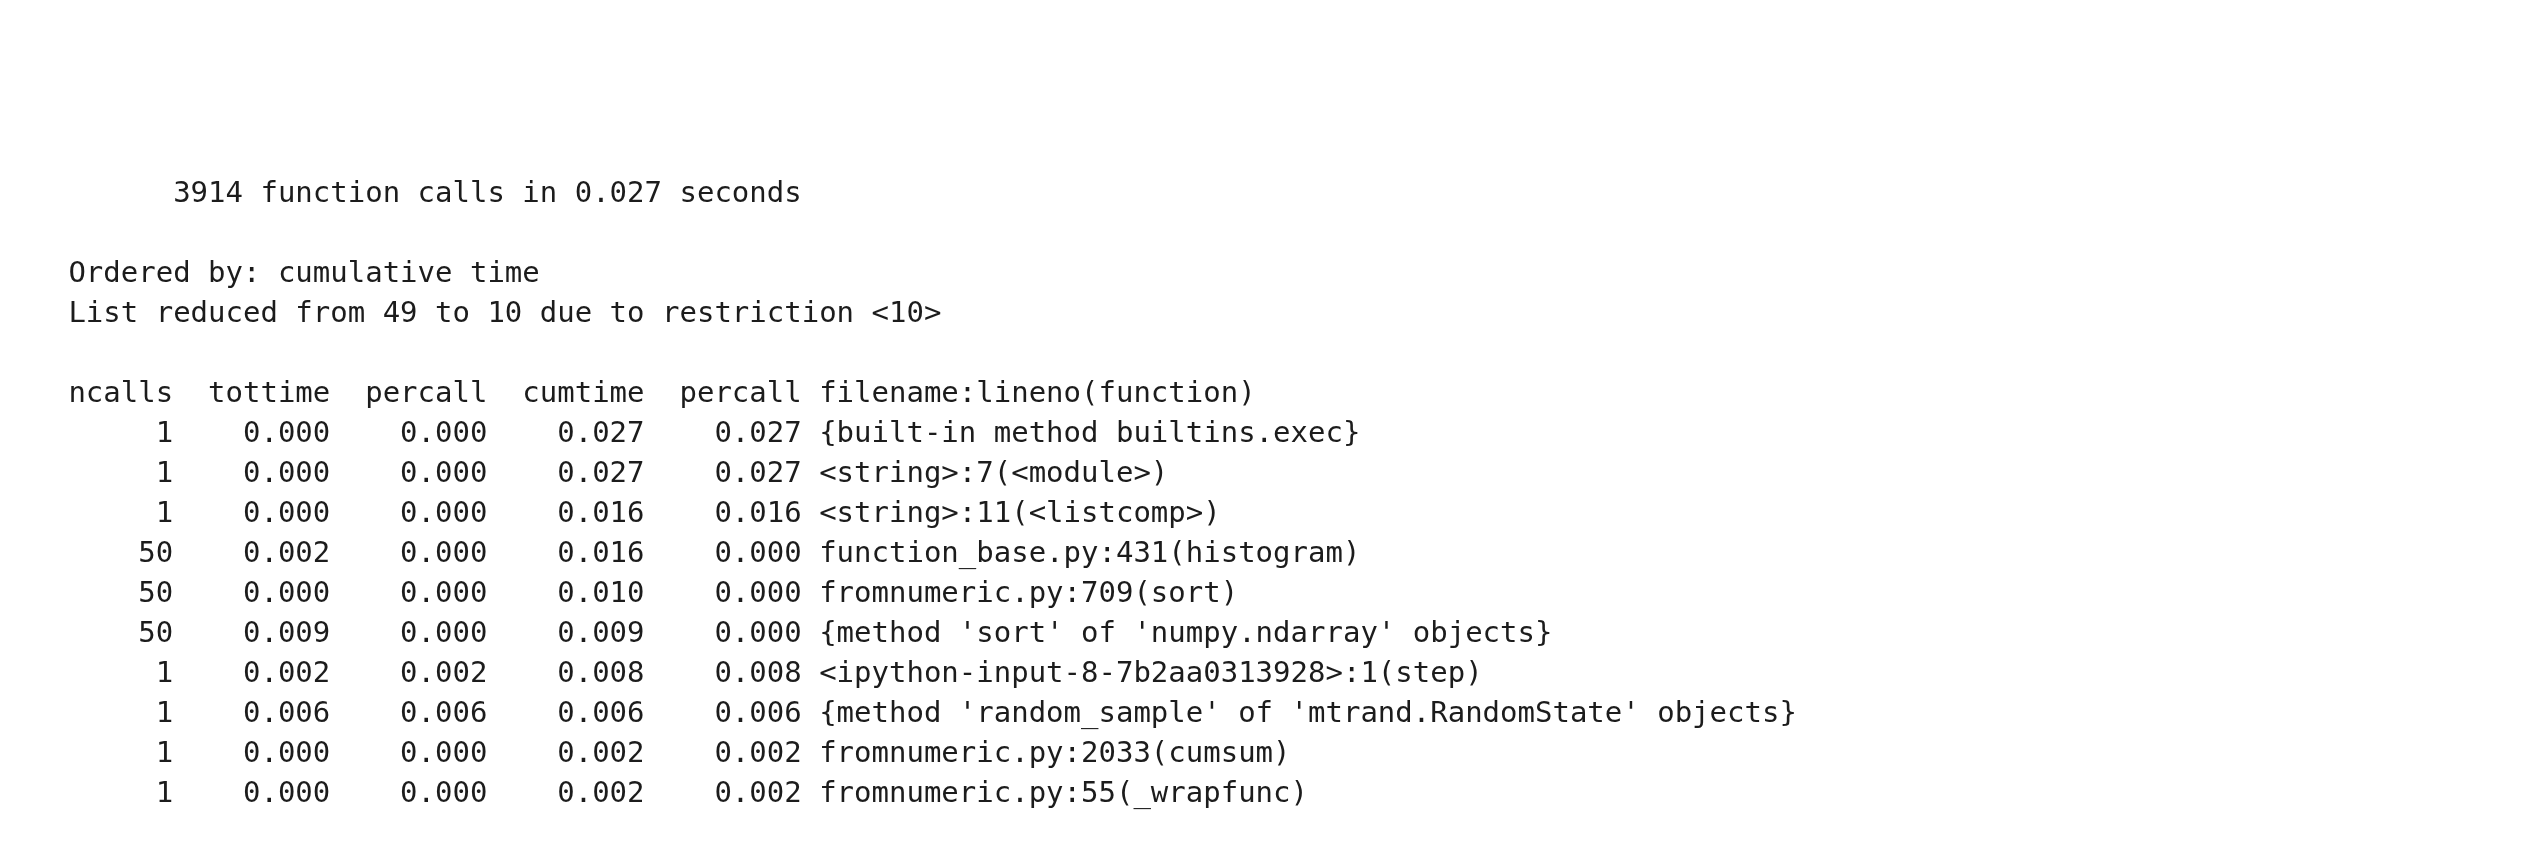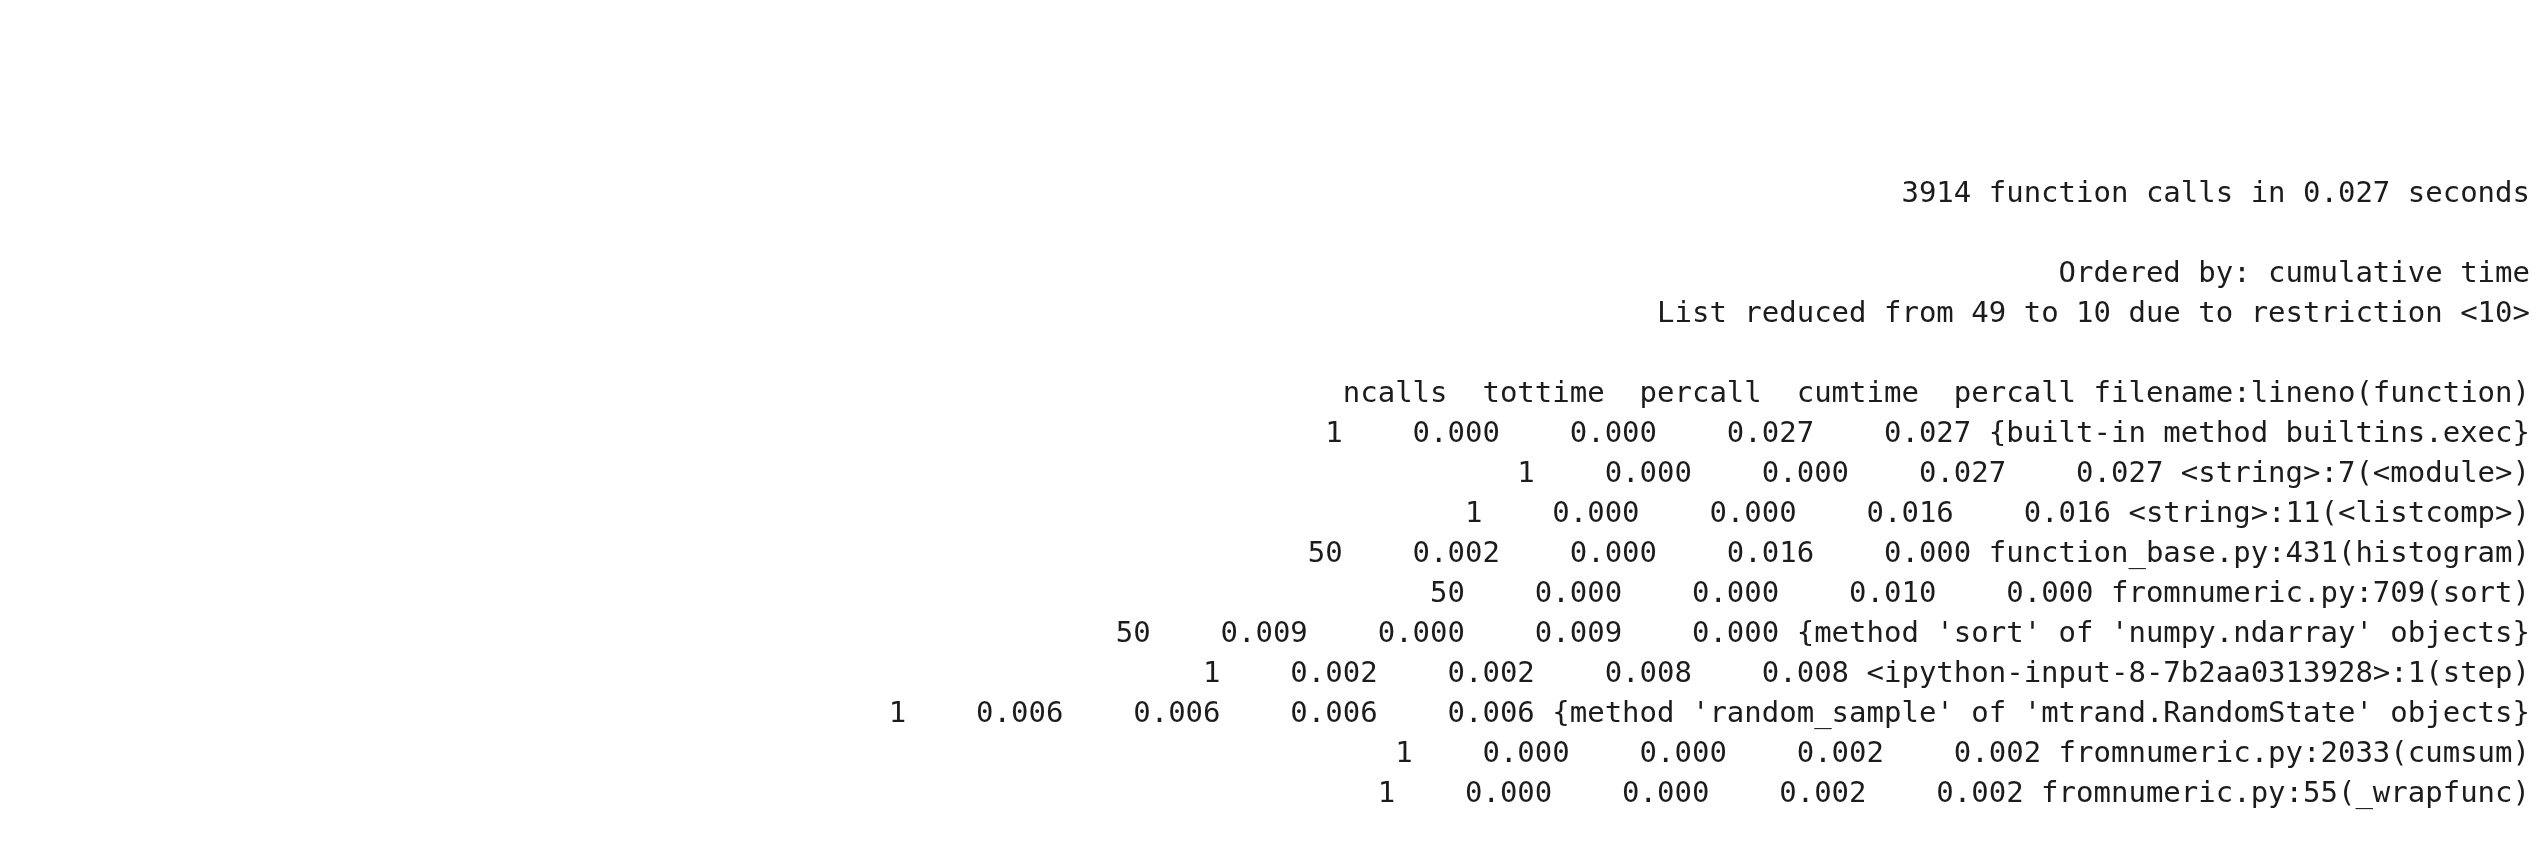--- a/index.html
+++ b/index.html
@@ -7,21 +7,20 @@
       padding: 0;
       font-family: "Menlo", "Monaco", "Consolas", "DejaVu Sans Mono", monospace;
       font-size: 29px;
       line-height: 1.38;
       background: #ffffff;
       color: #1c1c1c;
       white-space: pre;
     }
     .output {
       padding: 12px 16px;
-      text-align: right;
     }
   </style>
 </head>
 <body>
 
 
 
 <div class="output"><span>         3914 function calls in 0.027 seconds</span>
 
 <span>   Ordered by: cumulative time</span>

